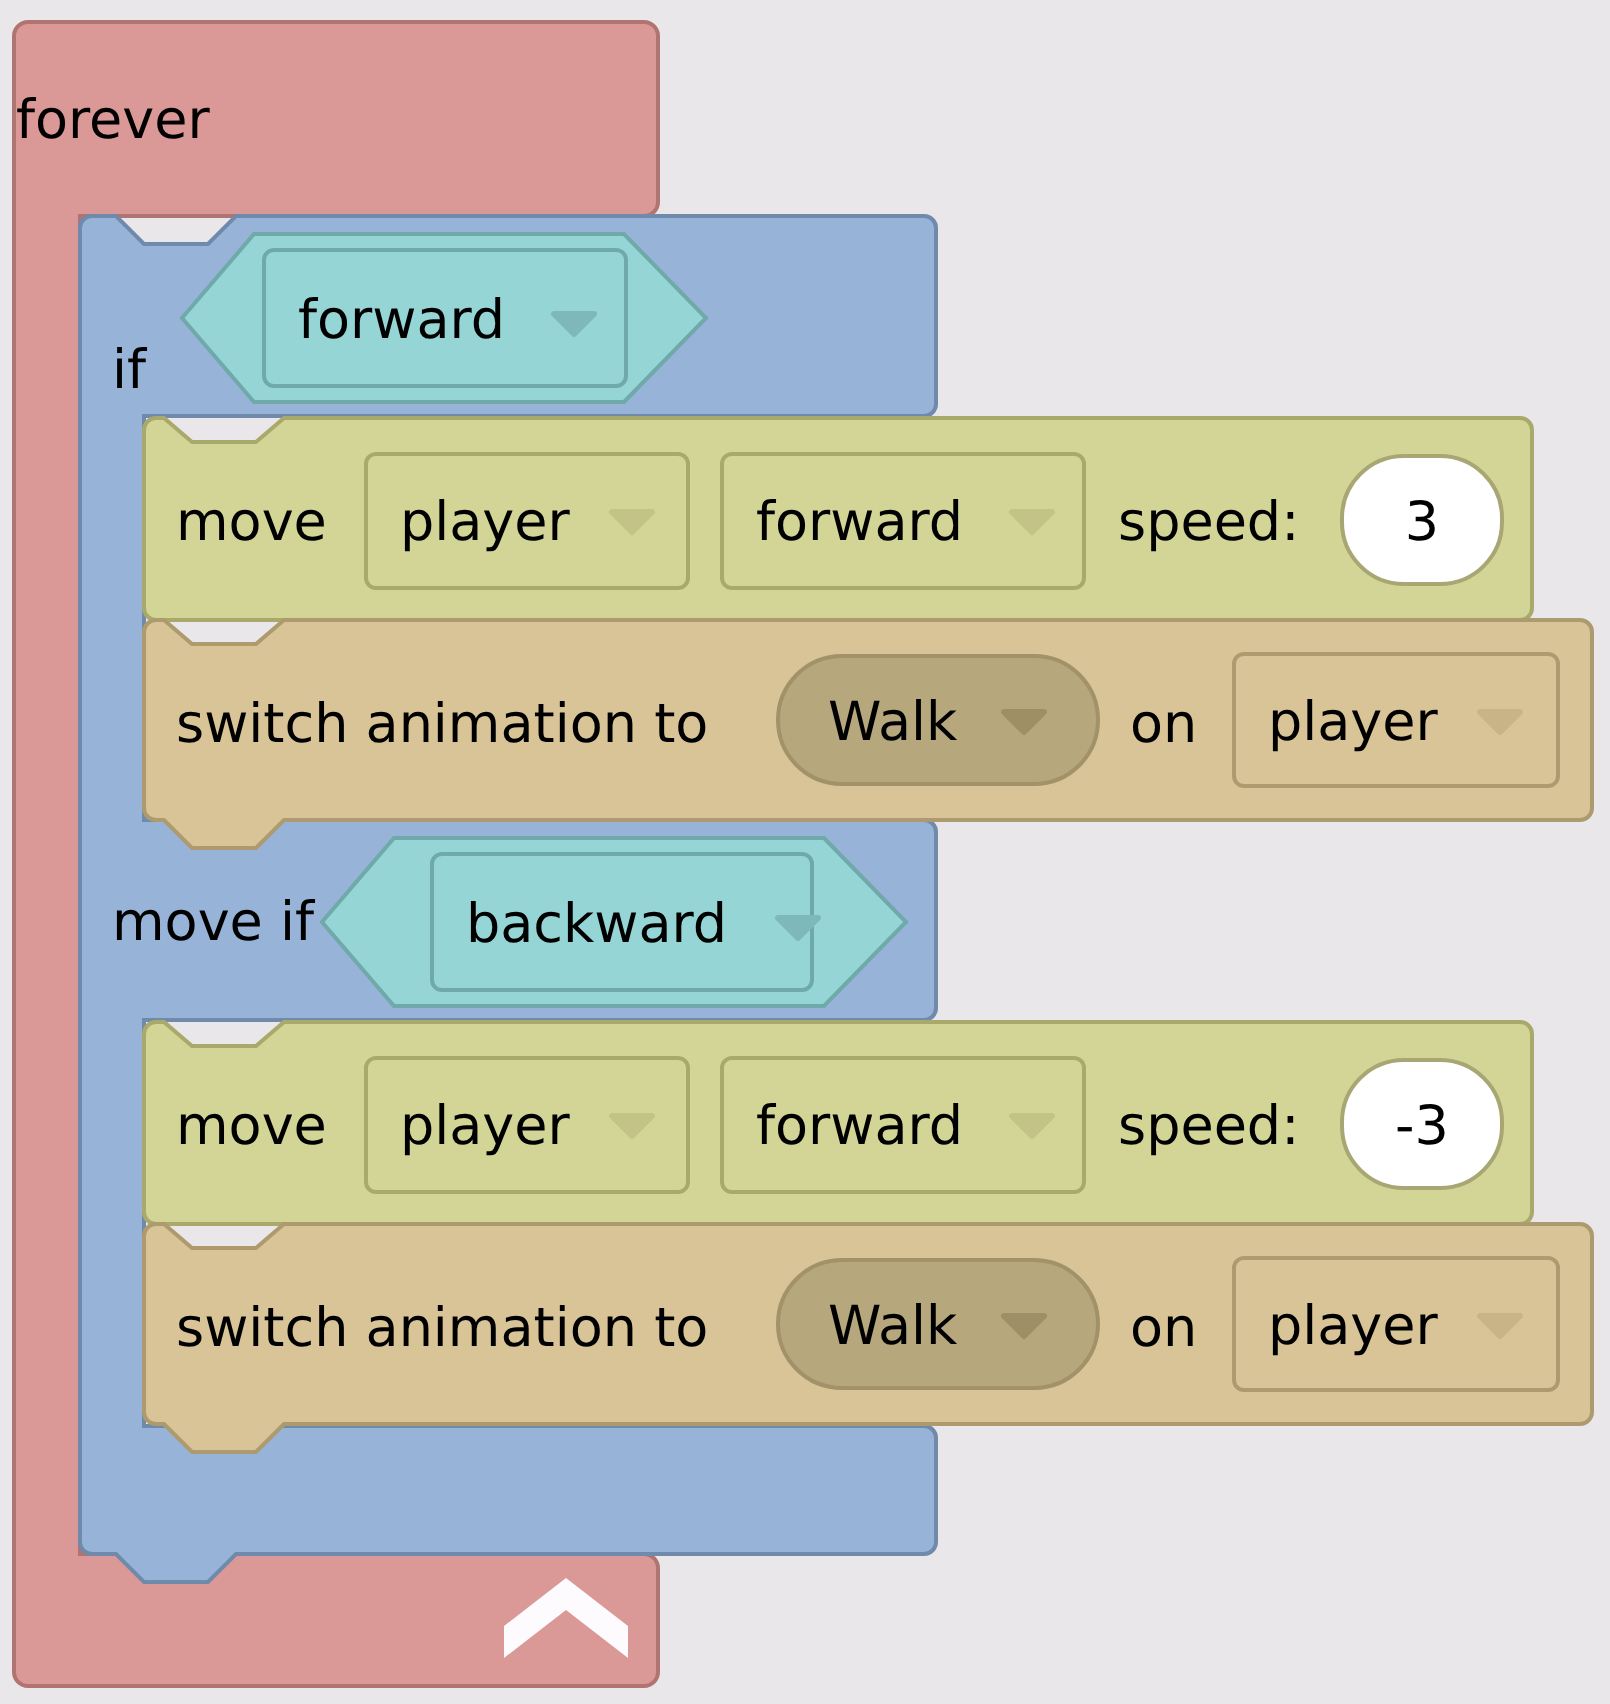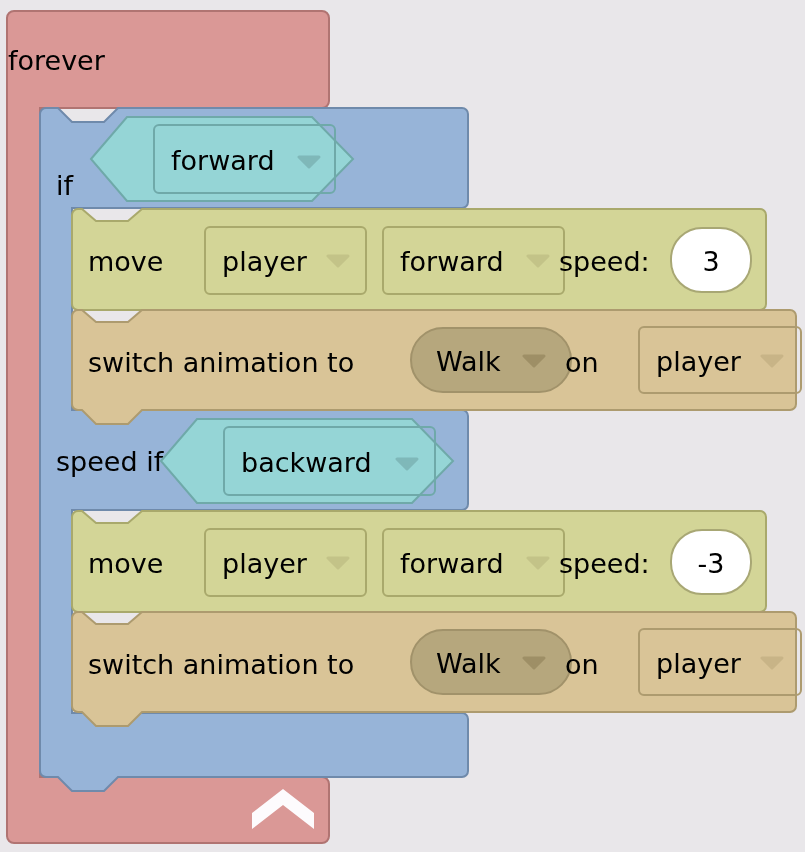--- a/index.html
+++ b/index.html
@@ -1,21 +1,21 @@
 <!DOCTYPE html>
 <html><head>
   <meta charset="utf-8">
   <style>
     html, body { margin:0; padding:0; }
     body { width:805px; height:852px; background:#e9e7ea; position:relative; overflow:hidden;
       font-family:"DejaVu Sans","Liberation Sans",sans-serif; font-size:27px; color:#000; }
     .abs { position:absolute; }
     svg.shape { position:absolute; left:0; top:0; overflow:visible; }
     .lbl { position:absolute; line-height:1; white-space:nowrap; }
-    .field { position:absolute; box-sizing:border-box; border-radius:6px;margin-left:22px; }
+    .field { position:absolute; box-sizing:border-box; border-radius:6px; }
     .field .txt { position:absolute; line-height:1; white-space:nowrap; }
     .tri { position:absolute; width:0; height:0; }
     .tri svg { display:block; }
     .numpill { position:absolute; background:#fff; border:2px solid #a8a774; border-radius:32px; box-sizing:border-box; }
   </style>
 </head>
 <body>
 
 <div class="abs" style="left:0;top:0;width:805px;height:852px;">
   <svg class="shape" width="805" height="852">
@@ -28,41 +28,41 @@
         <path d="M0,24 L31,0 L62,24 L62,40 L31,16 L0,40 Z" fill="#fdfbfd"></path>
       </svg>
   </div>
 </div>
 
 <div class="abs" style="left:0;top:0;width:805px;height:852px;">
   <svg class="shape" width="805" height="852">
     <path d="M46,108 H58 L72,122 H104 L118,108 H462 a6,6 0 0 1 6,6 V202 a6,6 0 0 1 -6,6 H72 V410 H462 a6,6 0 0 1 6,6 V504 a6,6 0 0 1 -6,6 H72 V713 H462 a6,6 0 0 1 6,6 V771 a6,6 0 0 1 -6,6 H118 L104,791 H72 L58,777 H46 a6,6 0 0 1 -6,-6 V114 a6,6 0 0 1 6,-6 Z" fill="#97b4d8" stroke="#6f8aab" stroke-width="2"></path>
   </svg>
   <span class="lbl" style="left:56px;top:146px;margin-top:26px;">if</span>
-  <span class="lbl" style="left:56px;top:448px;">speed if</span>
+  <span class="lbl" style="left:56px;top:448px;">move if</span>
 
   <div class="abs" style="left:90px;top:116px;width:264px;height:86px;">
     <svg class="shape" width="264" height="86">
       <path d="M1,43 L37,1 H222 L263,43 L222,85 H37 Z" fill="#95d5d6" stroke="#6fa9a9" stroke-width="2"></path>
     </svg>
     <div class="field" style="left:41px;top:8px;width:183px;height:70px;border:2px solid #6fa9a9;">
       <span class="txt" style="left:16px;top:21px;">forward</span>
       <span class="tri" style="left:142px;top:29px;">
         <svg width="24" height="14">
             <path d="M2,2 H22 L12,12 Z" fill="#7fb8b9" stroke="#7fb8b9" stroke-width="3" stroke-linejoin="round"></path>
           </svg>
       </span>
     </div>
   </div>
 
   <div class="abs" style="left:160px;top:418px;width:294px;height:86px;">
     <svg class="shape" width="294" height="86">
       <path d="M1,43 L37,1 H252 L293,43 L252,85 H37 Z" fill="#95d5d6" stroke="#6fa9a9" stroke-width="2"></path>
     </svg>
-    <div class="field" style="left:41px;top:8px;width:213px;height:70px;border:2px solid #6fa9a9;">
+    <div class="field" style="left:55px;top:8px;width:192px;height:70px;border:2px solid #6fa9a9;">
       <span class="txt" style="left:16px;top:21px;">backward</span>
       <span class="tri" style="left:170px;top:29px;">
         <svg width="24" height="14">
             <path d="M2,2 H22 L12,12 Z" fill="#7fb8b9" stroke="#7fb8b9" stroke-width="3" stroke-linejoin="round"></path>
           </svg>
       </span>
     </div>
   </div>
 </div>
 

